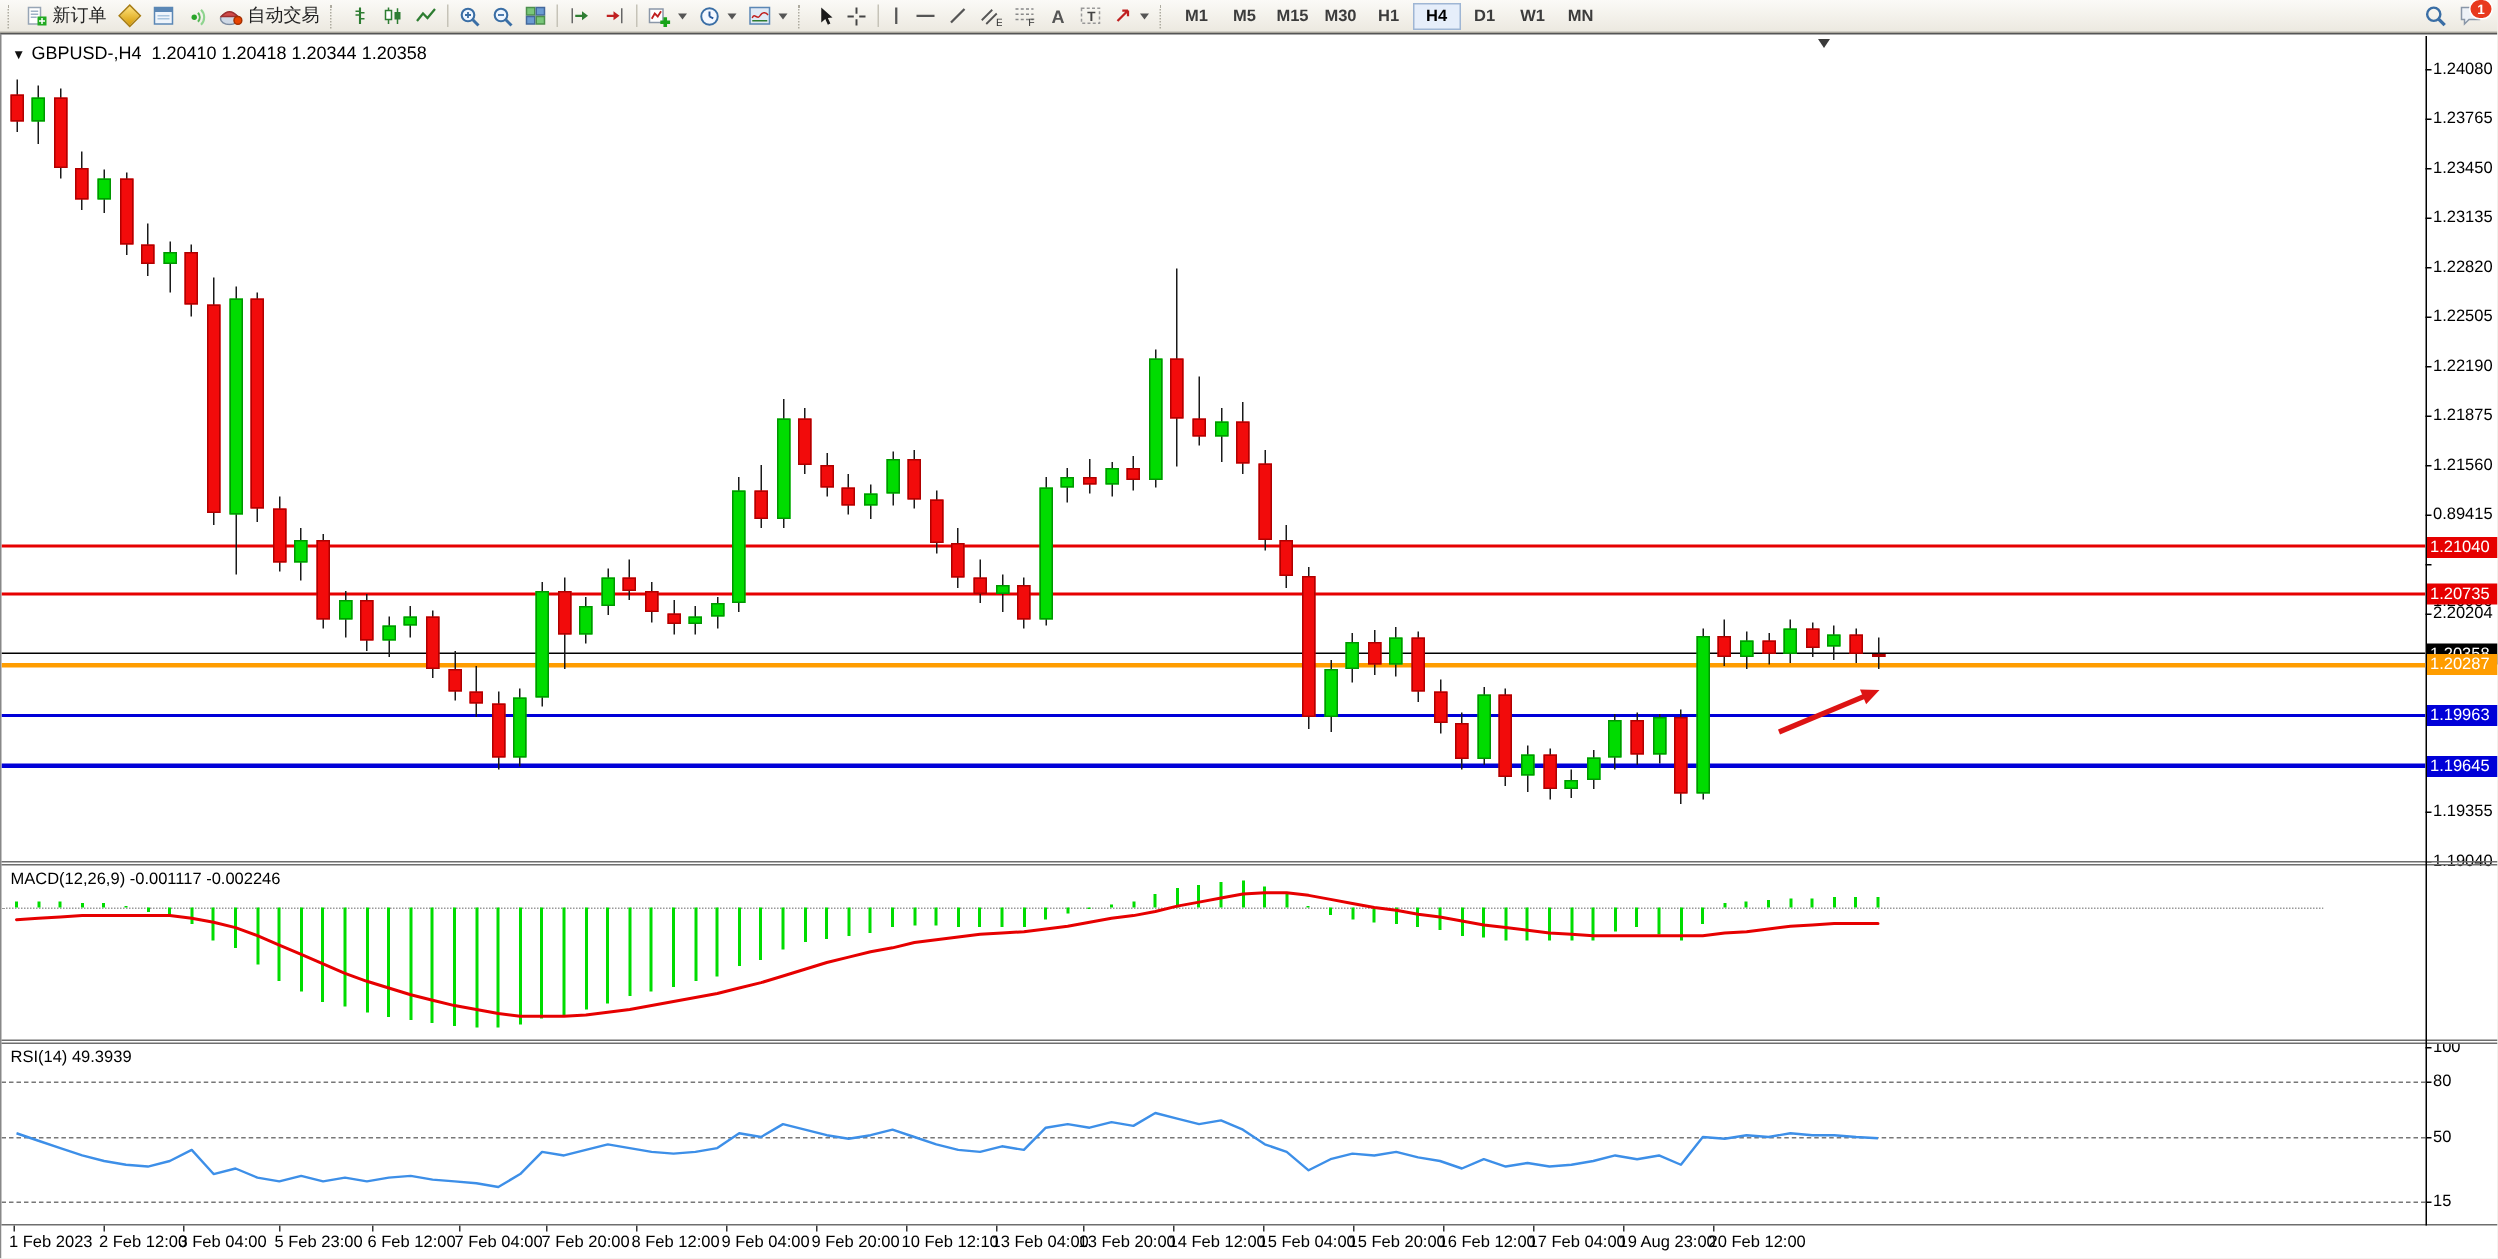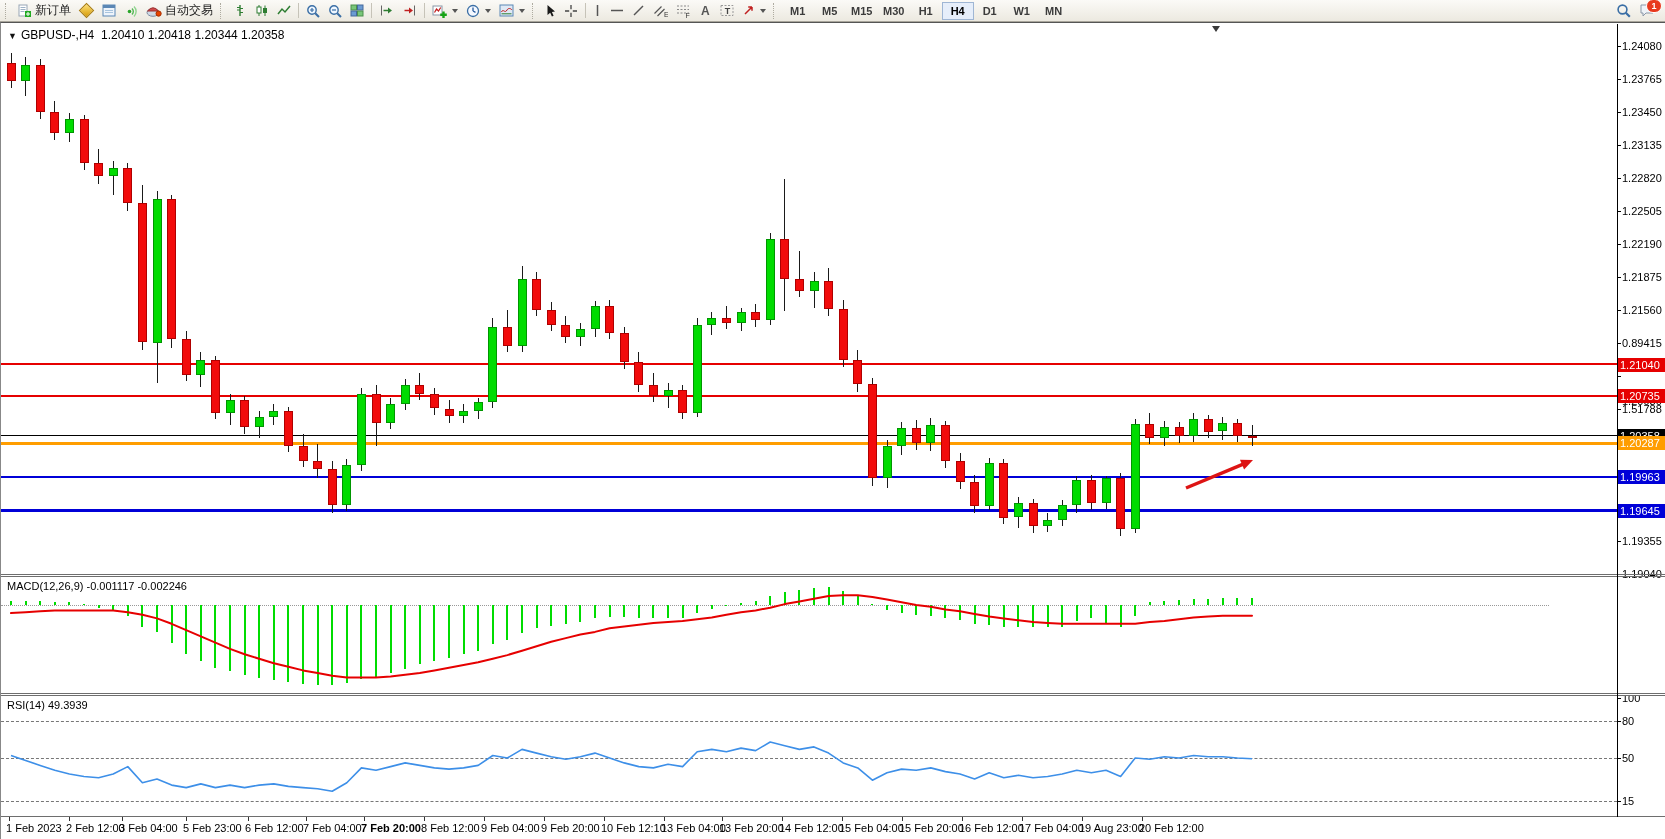--- a/index.html
+++ b/index.html
@@ -629,21 +629,21 @@
         <div class="ptick" style="top: 214.5px;">1.22190</div>
         <div class="tickdash" style="top: 254px;"></div>
         <div class="ptick" style="top: 247.5px;">1.21875</div>
         <div class="tickdash" style="top: 287px;"></div>
         <div class="ptick" style="top: 280.5px;">1.21560</div>
         <div class="tickdash" style="top: 320px;"></div>
         <div class="ptick" style="top: 313.5px;">0.89415</div>
         <div class="tickdash" style="top: 353px;"></div>
         <div class="ptick" style="top: 346.5px; margin-top: 25px;">1.20930</div>
         <div class="tickdash" style="top: 386px;"></div>
-        <div class="ptick" style="top: 379.5px;">1.51788</div>
+        <div class="ptick" style="top: 379.5px;">2.20204</div>
         <div class="tickdash" style="top: 518px;"></div>
         <div class="ptick" style="top: 511.5px;">1.19355</div>
         <div class="tickdash" style="top: 551px;"></div>
         <div class="ptick" style="top: 544.5px;">1.19040</div>
         <div class="pbadge" style="top: 334.5px; background: rgb(230, 0, 0);">1.21040</div>
         <div class="pbadge" style="top: 366.4px; background: rgb(230, 0, 0);">1.20735</div>
         <div class="pbadge" style="top: 405.9px; background: rgb(0, 0, 0);">1.20358</div>
         <div class="pbadge" style="top: 413.4px; background: rgb(255, 157, 0);">1.20287</div>
         <div class="pbadge" style="top: 447.3px; background: rgb(0, 0, 216);">1.19963</div>
         <div class="pbadge" style="top: 480.6px; background: rgb(0, 0, 216);">1.19645</div>
@@ -655,21 +655,21 @@
         <div style="left: 65px; top: 5px; position: absolute; font-size: 11px; color: rgb(0, 0, 0); white-space: nowrap;">2 Feb 12:00</div>
         <div class="datetick" style="left: 121px; top: 0px; position: absolute;"></div>
         <div style="left: 118px; top: 5px; position: absolute; font-size: 11px; color: rgb(0, 0, 0); white-space: nowrap;">3 Feb 04:00</div>
         <div class="datetick" style="left: 185px; top: 0px; position: absolute;"></div>
         <div style="left: 182px; top: 5px; position: absolute; font-size: 11px; color: rgb(0, 0, 0); white-space: nowrap;">5 Feb 23:00</div>
         <div class="datetick" style="left: 247px; top: 0px; position: absolute;"></div>
         <div style="left: 244px; top: 5px; position: absolute; font-size: 11px; color: rgb(0, 0, 0); white-space: nowrap;">6 Feb 12:00</div>
         <div class="datetick" style="left: 305px; top: 0px; position: absolute;"></div>
         <div style="left: 302px; top: 5px; position: absolute; font-size: 11px; color: rgb(0, 0, 0); white-space: nowrap;">7 Feb 04:00</div>
         <div class="datetick" style="left: 363px; top: 0px; position: absolute;"></div>
-        <div style="left: 360px; top: 5px; position: absolute; font-size: 11px; color: rgb(0, 0, 0); white-space: nowrap; font-weight: bold;">7 Feb 20:00</div>
+        <div style="left: 360px; top: 5px; position: absolute; font-size: 11px; color: rgb(0, 0, 0); white-space: nowrap;">7 Feb 20:00</div>
         <div class="datetick" style="left: 423px; top: 0px; position: absolute;"></div>
         <div style="left: 420px; top: 5px; position: absolute; font-size: 11px; color: rgb(0, 0, 0); white-space: nowrap;">8 Feb 12:00</div>
         <div class="datetick" style="left: 483px; top: 0px; position: absolute;"></div>
         <div style="left: 480px; top: 5px; position: absolute; font-size: 11px; color: rgb(0, 0, 0); white-space: nowrap;">9 Feb 04:00</div>
         <div class="datetick" style="left: 543px; top: 0px; position: absolute;"></div>
         <div style="left: 540px; top: 5px; position: absolute; font-size: 11px; color: rgb(0, 0, 0); white-space: nowrap;">9 Feb 20:00</div>
         <div class="datetick" style="left: 603px; top: 0px; position: absolute;"></div>
         <div style="left: 600px; top: 5px; position: absolute; font-size: 11px; color: rgb(0, 0, 0); white-space: nowrap;">10 Feb 12:10</div>
         <div class="datetick" style="left: 663px; top: 0px; position: absolute;"></div>
         <div style="left: 660px; top: 5px; position: absolute; font-size: 11px; color: rgb(0, 0, 0); white-space: nowrap;">13 Feb 04:00</div>

